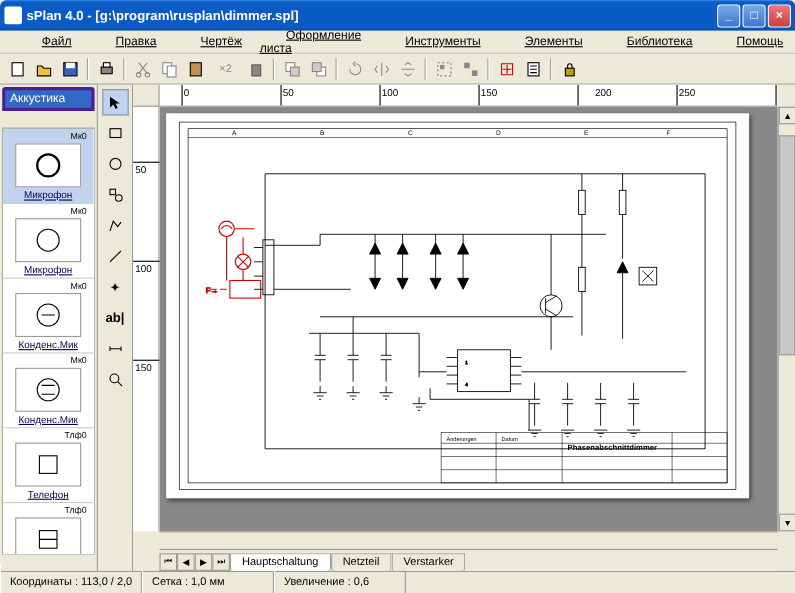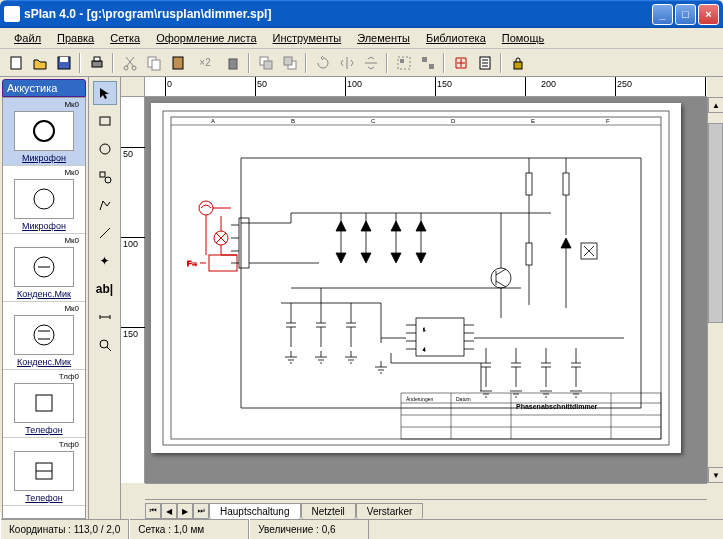--- a/index.html
+++ b/index.html
@@ -7,31 +7,31 @@
 
 .titlebar { height: 28px; background: linear-gradient(to bottom, #3b8beb 0%, #0a5bc4 6%, #0a5bc4 90%, #064aa6 100%); display: flex; align-items: center; padding: 0 4px; border-radius: 6px 6px 0 0; }
 .titlebar-icon { width: 16px; height: 16px; background: #fff; margin-right: 4px; border-radius: 2px; }
 .titlebar-text { color: #fff; font-weight: bold; font-size: 12px; flex: 1; }
 .titlebar-btns { display: flex; gap: 2px; }
 .titlebar-btn { width: 21px; height: 21px; background: linear-gradient(to bottom, #7ba8e8, #3c76d0); border: 1px solid #fff; border-radius: 3px; display: flex; align-items: center; justify-content: center; color: #fff; font-weight: bold; cursor: pointer; }
 .titlebar-btn.close { background: linear-gradient(to bottom, #e87b7b, #d03c3c); }
 
 .menubar { height: 21px; background: #ece9d8; display: flex; align-items: center; padding: 0 6px; border-bottom: 1px solid #c0c0c0; }
 .menu-item { padding: 2px 8px; cursor: pointer; }
-.menu-item span { text-decoration: underline; }
+.menu-item span { text-decoration: underline; margin-left: 24px; }
 
 .toolbar { height: 28px; background: #ece9d8; display: flex; align-items: center; padding: 0 4px; border-bottom: 1px solid #999; gap: 1px; }
 .tool-btn { width: 23px; height: 22px; display: flex; align-items: center; justify-content: center; cursor: pointer; border: 1px solid transparent; }
 .tool-sep { width: 2px; height: 20px; border-left: 1px solid #a0a0a0; border-right: 1px solid #fff; margin: 0 3px; }
 
 .main { display: flex; height: 442px; }
 
 .sidebar { width: 89px; background: #ece9d8; border-right: 1px solid #999; display: flex; flex-direction: column; }
-.sidebar-tab { background: #316ac5; color: #fff; padding: 2px 4px; font-size: 11px; border: 1px solid #4c1d95; border-radius: 3px 3px 0 0; margin: 2px 2px 0 2px; }
-.sidebar-items { flex: 1; overflow-y: auto; background: #fff; border: 1px solid #999; margin: 0 2px; }
+.sidebar-tab { background: #316ac5; color: #fff; padding: 2px 4px; font-size: 11px; border: 3px solid #4c1d95; border-radius: 3px 3px 0 0; margin: 2px 2px 0 2px; }
+.sidebar-items { flex: 1; overflow-y: auto; background: #fff; border: 1px solid #999; margin: 15px 2px; }
 .lib-item { border-bottom: 1px solid #ccc; padding: 2px; text-align: center; cursor: pointer; }
 .lib-item.selected { background: #c1d2ee; }
 .lib-symbol { width: 60px; height: 40px; margin: 2px auto; background: #fff; border: 1px solid #999; display: flex; align-items: center; justify-content: center; }
 .lib-label { font-size: 9px; color: #005; margin-top: 2px; text-decoration: underline; }
 .lib-ref { font-size: 8px; text-align: right; padding-right: 4px; }
 
 .toolpalette { width: 32px; background: #ece9d8; border-right: 1px solid #999; display: flex; flex-direction: column; align-items: center; padding-top: 4px; gap: 4px; }
 .pal-btn { width: 24px; height: 24px; display: flex; align-items: center; justify-content: center; cursor: pointer; border: 1px solid transparent; font-size: 12px; }
 .pal-btn.active { border: 1px solid #7a98af; background: #c1d2ee; }
 
@@ -70,21 +70,21 @@
   <div class="titlebar-btns">
     <div class="titlebar-btn">_</div>
     <div class="titlebar-btn">□</div>
     <div class="titlebar-btn close">×</div>
   </div>
 </div>
 
 <div class="menubar">
   <div class="menu-item"><span>Файл</span></div>
   <div class="menu-item"><span>Правка</span></div>
-  <div class="menu-item"><span>Сетка</span></div>
+  <div class="menu-item"><span>Чертёж</span></div>
   <div class="menu-item"><span>Оформление листа</span></div>
   <div class="menu-item"><span>Инструменты</span></div>
   <div class="menu-item"><span>Элементы</span></div>
   <div class="menu-item"><span>Библиотека</span></div>
   <div class="menu-item"><span>Помощь</span></div>
 </div>
 
 <div class="toolbar">
   <div class="tool-btn">
       <svg width="16" height="16">

